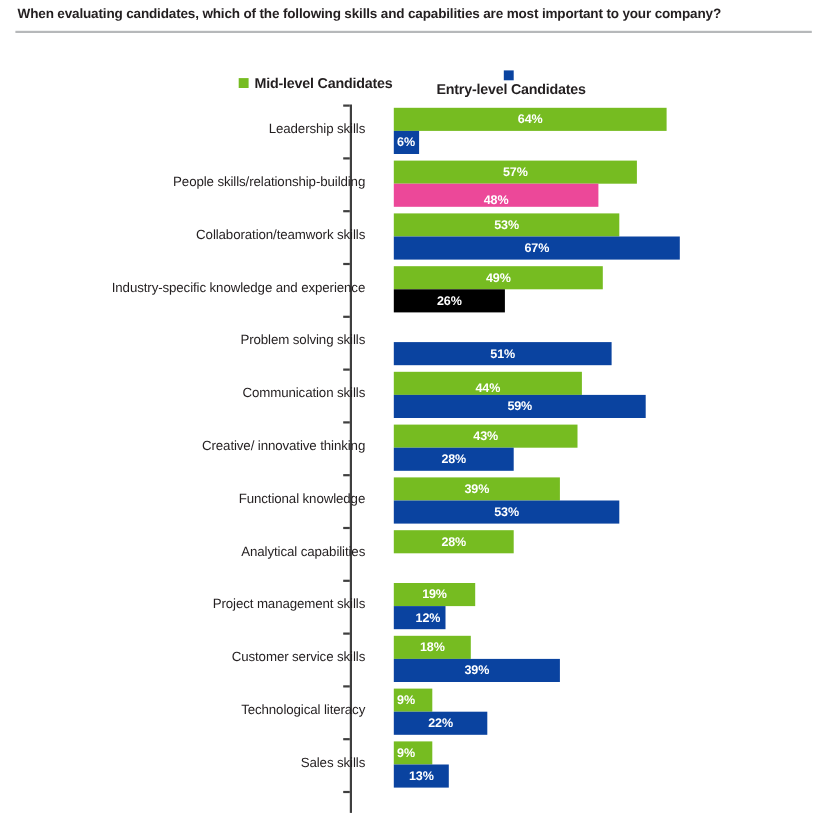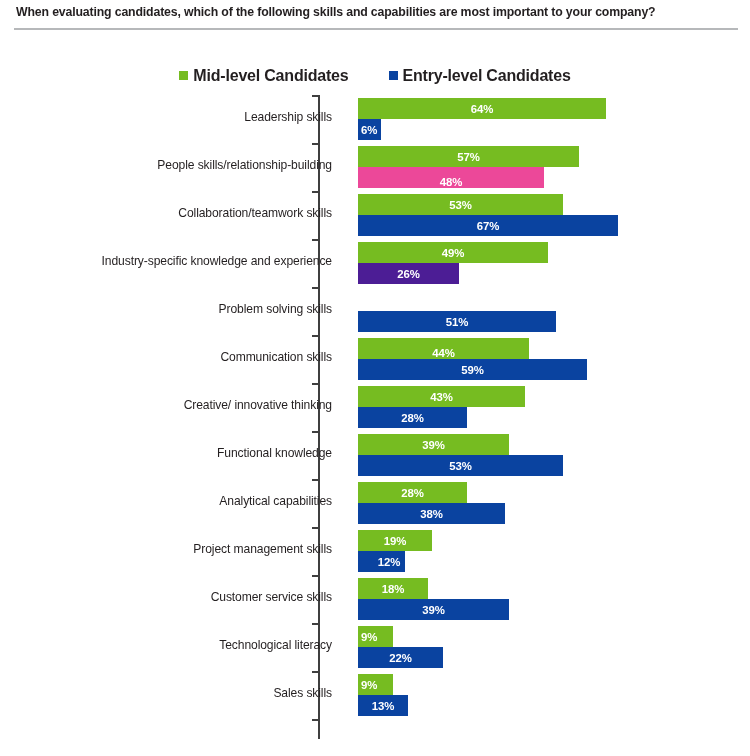--- a/index.html
+++ b/index.html
@@ -54,29 +54,30 @@
     top: 52px;
     width: 750px;
     height: 20px;
     display: flex;
     justify-content: center;
     align-items: center;
   }
   .legend-entry {
     display: flex;
     align-items: center;
-    font-size: 16px;
+    font-size: 13px;
     font-weight: bold;
     letter-spacing: -0.2px;
     color: #231f20;
     white-space: nowrap;
     margin-top: 27px;
   }
   .legend-entry + .legend-entry {
     margin-left: 40px;
+    flex-direction: column;
   }
   .legend-swatch {
     width: 9px;
     height: 9px;
     margin-right: 5px;
     flex: 0 0 auto;
   }
 
   
   #plot {
@@ -200,21 +201,21 @@
           </div>
           <div class="bar blue" style="width: 260px; background: rgb(10, 67, 160);">
             <span class="bar-value centered">67%</span>
           </div>
         </div>
         <div class="cat-row" style="top: 150px;">
           <div class="cat-label">Industry-specific knowledge and experience</div>
           <div class="bar green" style="width: 190px; background: rgb(118, 188, 33);">
             <span class="bar-value centered">49%</span>
           </div>
-          <div class="bar blue" style="width: 101px; background: #4c1d95;">
+          <div class="bar blue" style="width: 101px; background: #000000;">
             <span class="bar-value centered">26%</span>
           </div>
         </div>
         <div class="cat-row" style="top: 198px;">
           <div class="cat-label">Problem solving skills</div>
           <div class="bar blue" style="width: 198px; background: rgb(10, 67, 160);">
             <span class="bar-value centered">51%</span>
           </div>
         </div>
         <div class="cat-row" style="top: 246px;">
@@ -241,23 +242,20 @@
             <span class="bar-value centered">39%</span>
           </div>
           <div class="bar blue" style="width: 205px; background: rgb(10, 67, 160);">
             <span class="bar-value centered">53%</span>
           </div>
         </div>
         <div class="cat-row" style="top: 390px;">
           <div class="cat-label">Analytical capabilities</div>
           <div class="bar green" style="width: 109px; background: rgb(118, 188, 33);">
             <span class="bar-value centered">28%</span>
-          </div>
-          <div class="bar blue" style="width: 147px; background: rgb(10, 67, 160);">
-            <span class="bar-value centered">38%</span>
           </div>
         </div>
         <div class="cat-row" style="top: 438px;">
           <div class="cat-label">Project management skills</div>
           <div class="bar green" style="width: 74px; background: rgb(118, 188, 33);">
             <span class="bar-value centered">19%</span>
           </div>
           <div class="bar blue" style="width: 47px; background: rgb(10, 67, 160); padding-left: 15px;">
             <span class="bar-value centered">12%</span>
           </div>

